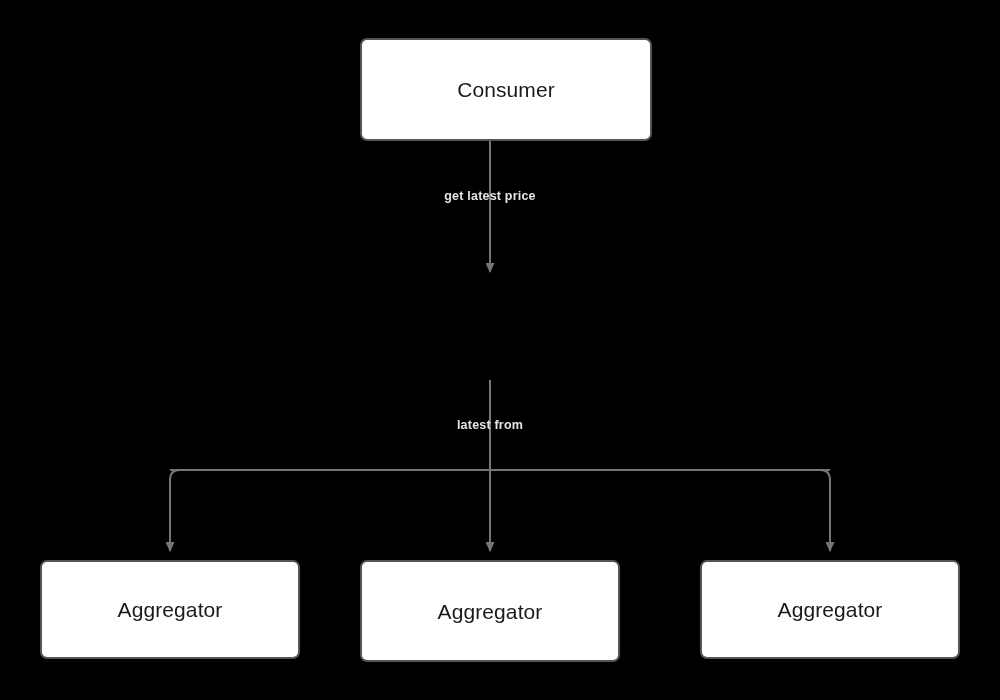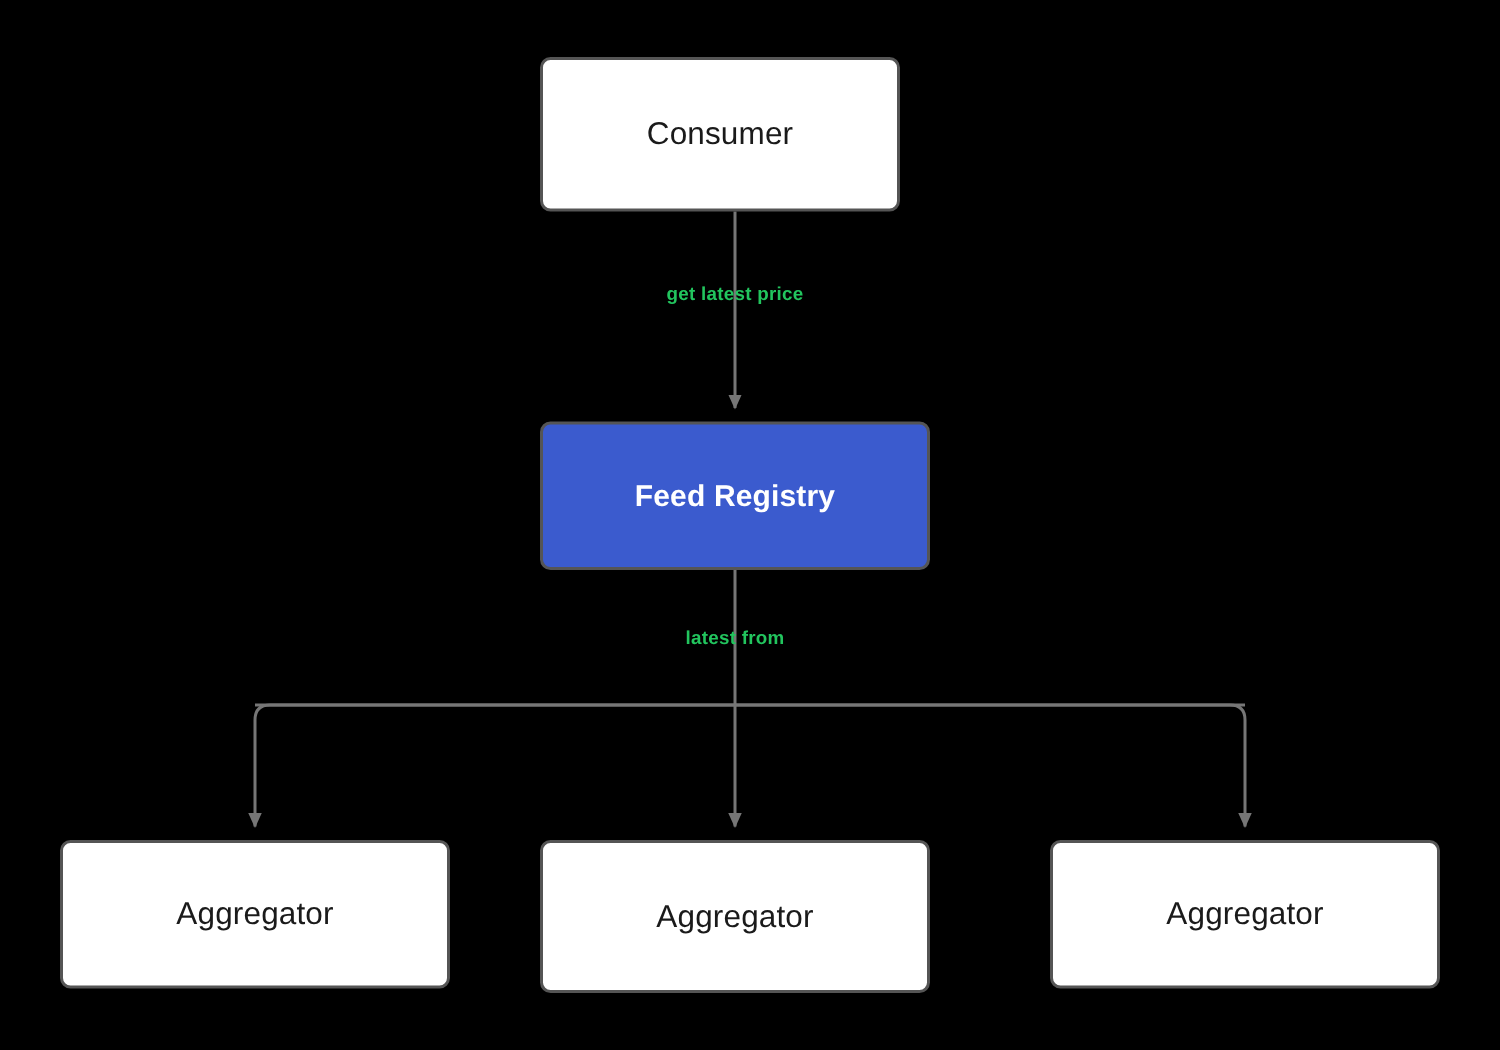--- a/index.html
+++ b/index.html
@@ -49,21 +49,21 @@
     font-size: 20px;
     font-weight: bold;
   }
   .node-label {
     line-height: 1;
     letter-spacing: 0.1px;
     white-space: nowrap;
   }
   .edge-label {
     position: absolute;
-    color: #22c55e;
+    color: #e5e5e5;
     font-size: 12.5px;
     font-weight: bold;
     white-space: nowrap;
     transform: translate(-50%, -50%);
     z-index: 4;
     letter-spacing: 0.2px;
   }
 </style>
 </head>
 <body>
@@ -84,27 +84,24 @@
     <path d="M 170 470 L 820 470 Q 830 470 830 480" stroke="#767676" stroke-width="2" fill="none"></path>
     <path d="M 830 470 L 180 470 Q 170 470 170 480" stroke="#767676" stroke-width="2" fill="none"></path>
 
     <path d="M 170 480 L 170 551" stroke="#767676" stroke-width="2" fill="none" marker-end="url(#arrowhead)"></path>
 
     <path d="M 490 470 L 490 551" stroke="#767676" stroke-width="2" fill="none" marker-end="url(#arrowhead)"></path>
 
     <path d="M 830 480 L 830 551" stroke="#767676" stroke-width="2" fill="none" marker-end="url(#arrowhead)"></path>
   </svg>
 
-  <div class="node node-plain" style="left:360px; top:38px; width:240px; height:103px;">
+  <div class="node node-plain" style="left:360px; top:38px; width:292px; height:103px;">
     <span class="node-label">Consumer</span>
   </div>
 
-  <div class="node node-accent" style="left:360px; top:281px; width:260px; height:99px;">
-    <span class="node-label">Feed Registry</span>
-  </div>
 
   <div class="node node-plain" style="left:40px; top:560px; width:260px; height:99px;">
     <span class="node-label">Aggregator</span>
   </div>
 
   <div class="node node-plain" style="left:360px; top:560px; width:260px; height:102px;">
     <span class="node-label">Aggregator</span>
   </div>
 
   <div class="node node-plain" style="left:700px; top:560px; width:260px; height:99px;">

